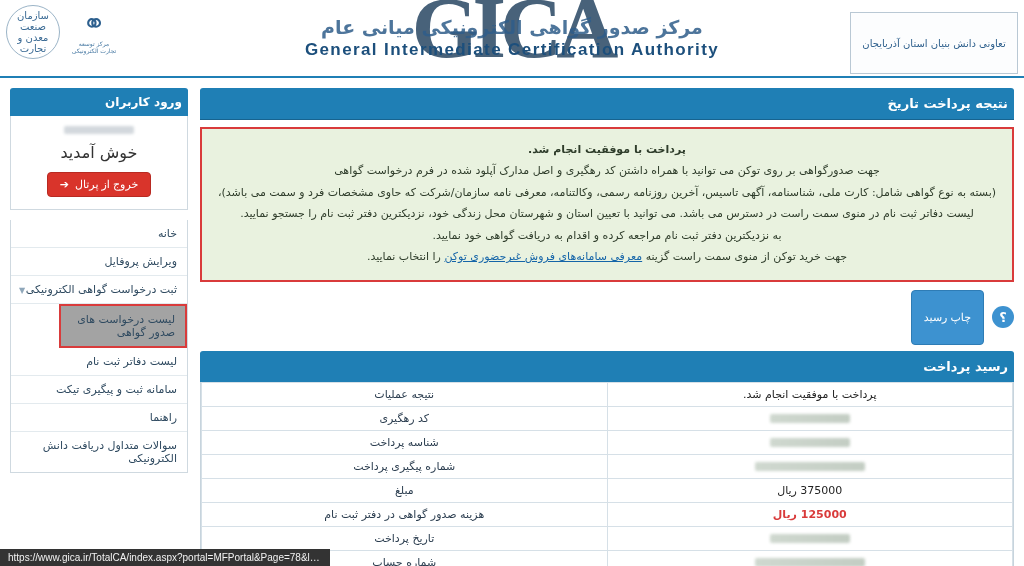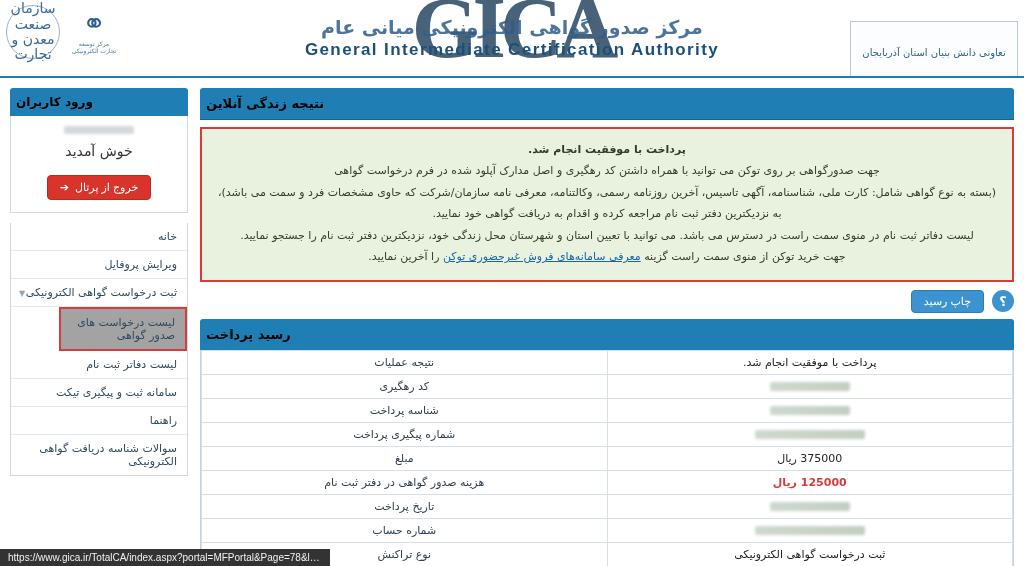--- a/index.html
+++ b/index.html
@@ -55,35 +55,35 @@
     font-size: 86px;
     color: #20405e;
     opacity: .82;
     font-weight: bold;
     font-family: "Liberation Serif", serif;
     pointer-events: none;
     letter-spacing: -6px;
   }
   .logos-left {
     position: absolute;
-    top: 21px; right: 6px;
+    top: 12px; right: 6px;
     display: flex; align-items: flex-start; gap: 8px;
   }
   .logos-right {
     position: absolute;
     top: 4px; left: 6px;
     display: flex; align-items: center; gap: 10px;
   }
   .logo-circle {
     width: 54px; height: 54px;
     border: 1px solid #9bb4c7;
     border-radius: 50%;
     display: flex; align-items: center; justify-content: center;
     color: #3a6a94;
-    font-size: 14px;
+    font-size: 10px;
     text-align: center;
     line-height: 1.1;
     padding: 2px;
   }
   .logo-emblem {
     width: 48px; height: 56px;
     display: flex; flex-direction: column; align-items: center; justify-content: center;
     color: #2c5f8e;
   }
   .logo-emblem .glyph { font-size: 28px; line-height: 1; }
@@ -112,22 +112,22 @@
     min-width: 0;
   }
   .sidebar {
     width: 178px;
     flex: 0 0 178px;
   }
 
   
   .bluebar {
     background: #1f7fb5;
-    color: #000000;
-    text-align: left;
+    color: #ffffff;
+    text-align: right;
     font-size: 13px;
     font-weight: bold;
     padding: 8px 6px;
     border-radius: 3px 3px 0 0;
     box-shadow: 0 1px 0 #17638f;
   }
   .sidebar .bluebar { font-size: 12px; padding: 7px 6px; }
 
   
   .alert {
@@ -154,21 +154,21 @@
     gap: 8px;
     margin: 8px 0 6px 0;
     flex-direction: row-reverse;
     justify-content: flex-end;
   }
   .btn-print {
     background: #3d92d0;
     color: #fff;
     border: 1px solid #2e7cb5;
     border-radius: 4px;
-    padding: 4px 12px;
+    padding: 20px 12px;
     font-size: 11px;
     cursor: pointer;
   }
   .help-circle {
     width: 22px; height: 22px;
     border-radius: 50%;
     background: #3d92d0;
     color: #fff;
     display: flex; align-items: center; justify-content: center;
     font-size: 13px; font-weight: bold;
@@ -226,23 +226,23 @@
   }
   .user-name-blur {
     display: inline-block;
     width: 70px; height: 8px;
     background: #d3d8dd;
     filter: blur(1.5px);
     border-radius: 2px;
     margin-bottom: 6px;
   }
   .welcome {
-    font-size: 14px;
+    font-size: 16px;
     color: #333;
-    margin-bottom: 16px;
+    margin-bottom: 10px;
   }
   .btn-logout {
     background: #d9342b;
     color: #fff;
     border: 1px solid #b82a22;
     border-radius: 4px;
     padding: 5px 12px;
     font-size: 11px;
     cursor: pointer;
     display: inline-flex;
@@ -313,30 +313,30 @@
 
   <div class="logos-left">
     <div class="seal">تعاونی دانش بنیان استان آذربایجان</div>
   </div>
 </div>
 
 <div class="page">
 
   <div class="content">
 
-    <div class="bluebar">نتیجه زندگی آنلاین</div>
+    <div class="bluebar">نتیجه پرداخت تاریخ</div>
 
     <div class="alert">
       <span class="line strongline">پرداخت با موفقیت انجام شد.</span>
       <span class="line">جهت صدورگواهی بر روی توکن می توانید با همراه داشتن کد رهگیری و اصل مدارک آپلود شده در فرم درخواست گواهی</span>
       <span class="line">(بسته به نوع گواهی شامل: کارت ملی، شناسنامه، آگهی تاسیس، آخرین روزنامه رسمی، وکالتنامه، معرفی نامه سازمان/شرکت که حاوی مشخصات فرد و سمت می باشد)،</span>
+      <span class="line">لیست دفاتر ثبت نام در منوی سمت راست در دسترس می باشد. می توانید با تعیین استان و شهرستان محل زندگی خود، نزدیکترین دفتر ثبت نام را جستجو نمایید.</span>
       <span class="line">به نزدیکترین دفتر ثبت نام مراجعه کرده و اقدام به دریافت گواهی خود نمایید.</span>
-      <span class="line">لیست دفاتر ثبت نام در منوی سمت راست در دسترس می باشد. می توانید با تعیین استان و شهرستان محل زندگی خود، نزدیکترین دفتر ثبت نام را جستجو نمایید.</span>
       <span class="line">
-        <span>جهت خرید توکن از منوی سمت راست گزینه </span><a href="#">معرفی سامانه‌های فروش غیرحضوری توکن</a><span> را آخرین نمایید.</span>
+        <span>جهت خرید توکن از منوی سمت راست گزینه </span><a href="#">معرفی سامانه‌های فروش غیرحضوری توکن</a><span> را انتخاب نمایید.</span>
       </span>
     </div>
 
     <div class="print-row">
       <button class="btn-print">چاپ رسید</button>
       <div class="help-circle">؟</div>
     </div>
 
     <div class="bluebar">رسید پرداخت</div>
     <div class="tbl-wrap">
@@ -403,21 +403,21 @@
     <div class="side-block">
       <div class="side-body">
         <ul class="menu-list" id="menu-list">
             <li><span>خانه</span></li>
             <li><span>ویرایش پروفایل</span></li>
             <li><span>ثبت درخواست گواهی الکترونیکی</span><span class="caret">▼</span></li>
             <li class="selected"><span>لیست درخواست های صدور گواهی</span></li>
             <li><span>لیست دفاتر ثبت نام</span></li>
             <li><span>سامانه ثبت و پیگیری تیکت</span></li>
             <li><span>راهنما</span></li>
-            <li><span>سوالات شناسه دریافت گواهی الکترونیکی</span></li>
+            <li><span>سوالات متداول دریافت دانش الکترونیکی</span></li>
           </ul>
       </div>
     </div>
 
   </div>
 </div>
 
 <div class="statusbar">https://www.gica.ir/TotalCA/index.aspx?portal=MFPortal&amp;Page=78&amp;lang=fa</div>
 
 </body></html>

